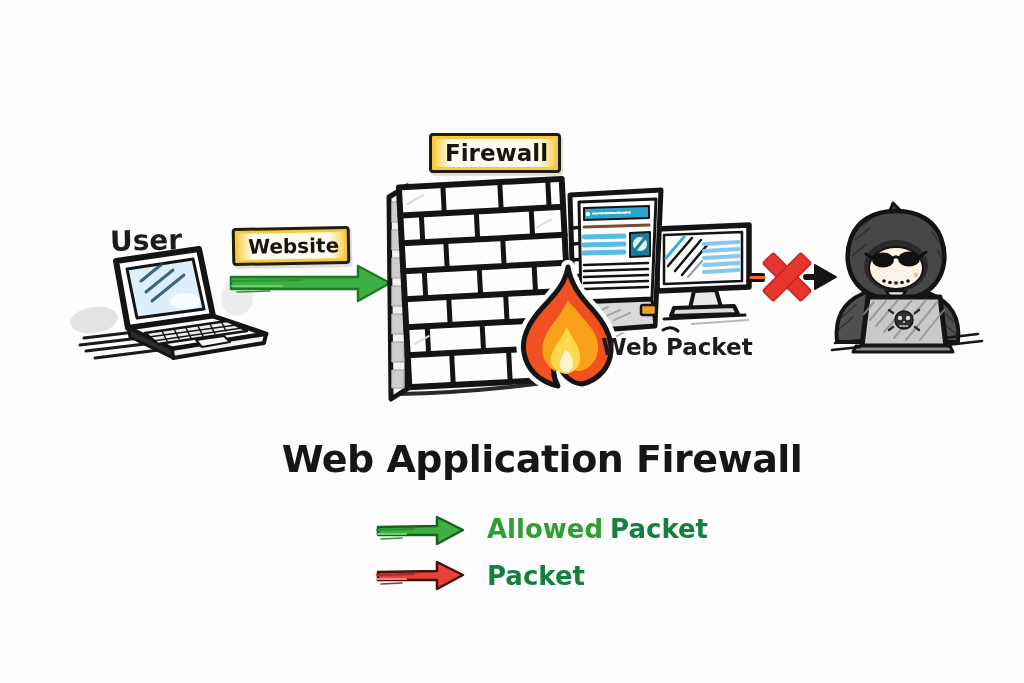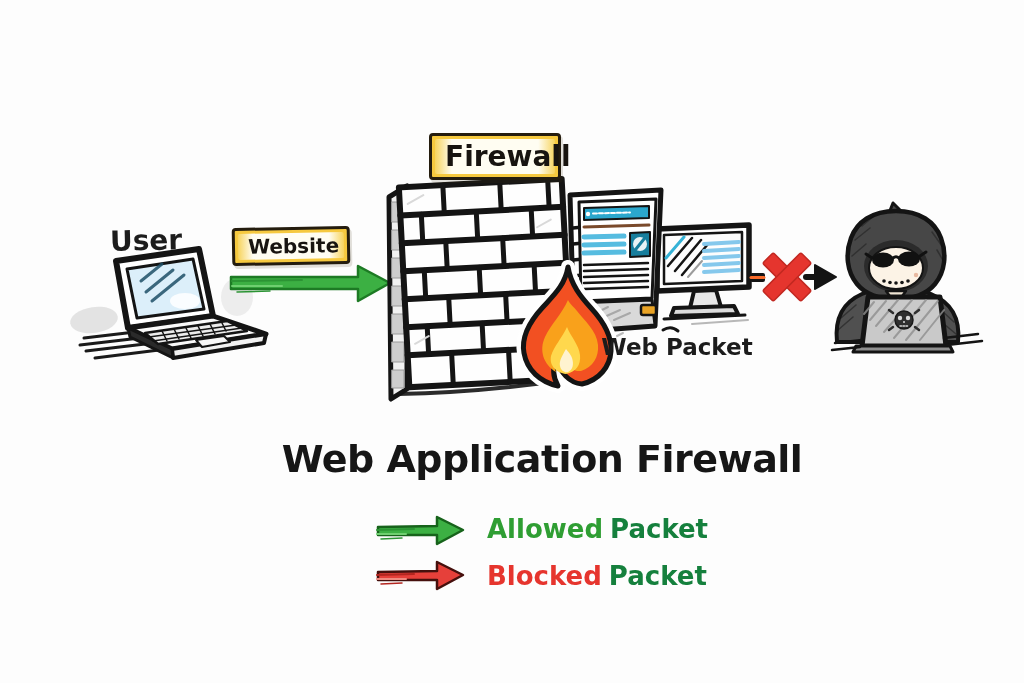--- a/index.html
+++ b/index.html
@@ -16,21 +16,21 @@
     padding:3px;box-shadow:2px 3px 0 rgba(70,55,20,0.15);
   }
   .badge-inner{
     display:block;padding:1px 10px;font-weight:700;color:#181410;text-align:center;
     background:linear-gradient(90deg,#f7d45e 0%,#fffdf2 14%,#fffdf2 86%,#f7d45e 100%);
     border-radius:2px;
   }
   .website-badge{left:232px;top:227px;width:106px;transform:rotate(-1deg);}
   .website-badge .badge-inner{font-size:20px;}
   .firewall-badge{left:429px;top:133px;width:120px;}
-  .firewall-badge .badge-inner{font-size:28px;}
+  .firewall-badge .badge-inner{font-size:23px;}
   .title{
     position:absolute;left:542px;top:437px;transform:translateX(-50%);
     font-size:38px;font-weight:700;letter-spacing:-0.5px;color:#161616;white-space:nowrap;
   }
   .legend-row{position:absolute;left:487px;display:flex;gap:7px;font-size:26px;font-weight:700;white-space:nowrap;}
   .legend-row.allowed{top:514px;}
   .legend-row.blocked{top:561px;}
   .kw-green{color:#2f9e33;}
   .kw-red{color:#e6352e;}
   .noun{color:#15803d;}
@@ -216,17 +216,16 @@
   <div class="label webserver-label">Web Packet</div>
 
   <div class="title">Web Application Firewall</div>
 
   <div class="legend-row allowed">
     <span class="kw-green">Allowed</span>
     <span class="noun">Packet</span>
   </div>
 
   <div class="legend-row blocked">
-    <span class="kw-red">Blocked</span>
     <span class="noun">Packet</span>
   </div>
 
 </div>
 
 </body></html>

